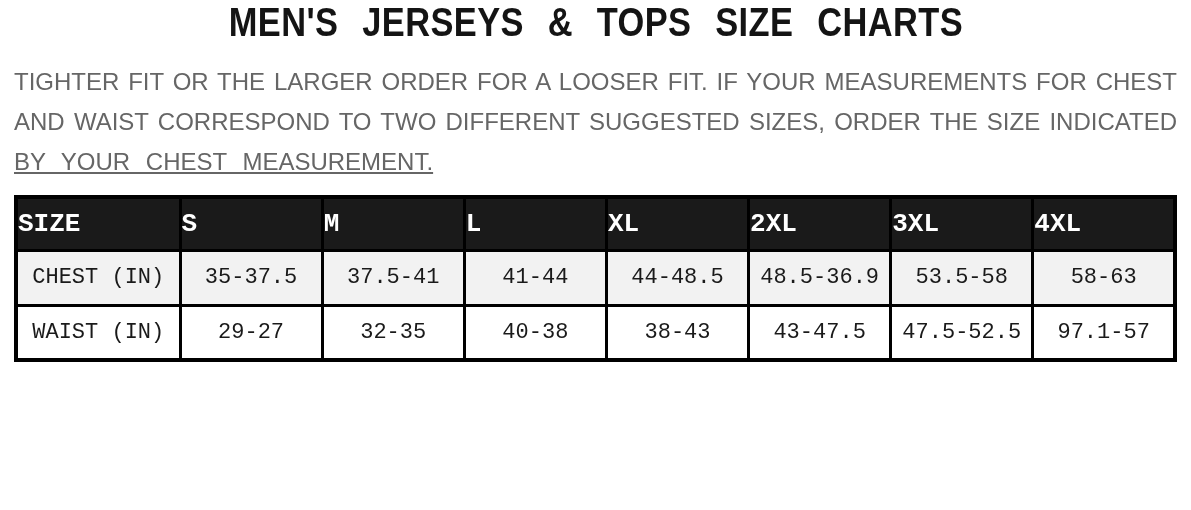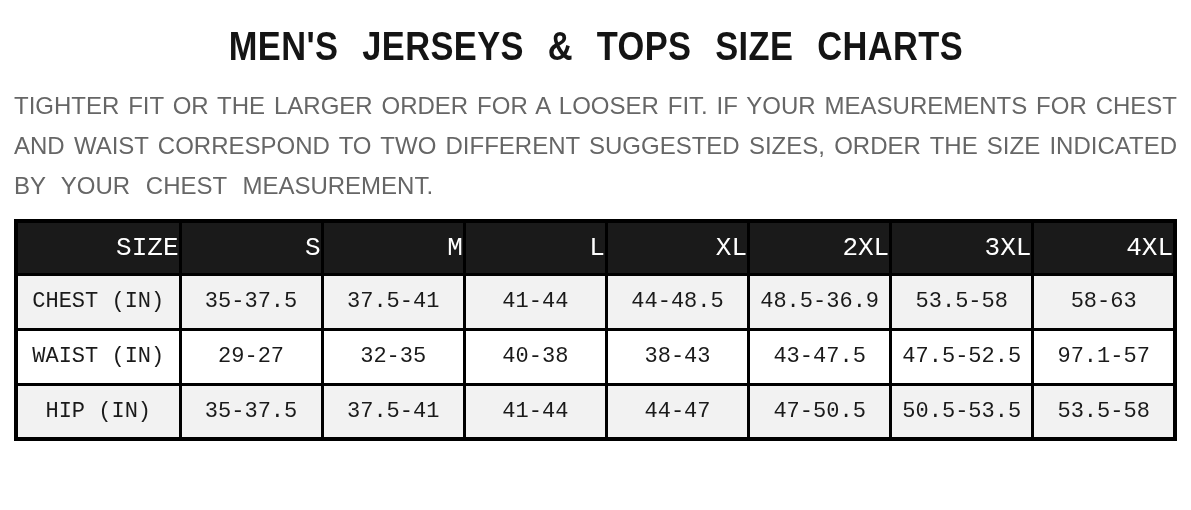--- a/index.html
+++ b/index.html
@@ -5,21 +5,20 @@
   * { box-sizing: border-box; }
   html, body {
     margin: 0; padding: 0;
     width: 1191px; height: 510px;
     background: #ffffff;
     font-family: "Liberation Sans", sans-serif;
     overflow: hidden;
   }
   .title-wrap {
     text-align: center;
-    margin-top: 24px;
     height: 48px;
   }
   .title {
     display: inline-block;
     margin: 0;
     font-size: 40px;
     font-weight: 700;
     color: #141414;
     letter-spacing: 0.5px;
     word-spacing: 16px;
@@ -35,37 +34,38 @@
     line-height: 40px;
   }
   .intro-line {
     text-align: justify;
     text-align-last: justify;
   }
   .intro-line.last {
     text-align: left;
     text-align-last: left;
     word-spacing: 9px;
+    text-decoration: underline;
   }
   table.size-chart {
     border-collapse: collapse;
     table-layout: fixed;
     width: 1163px;
     margin: 13px 0 0 14px;
     font-family: "Liberation Mono", "DejaVu Sans Mono", monospace;
     border: 4px solid #000000;
   }
   .size-chart th {
     background: #1a1a1a;
     color: #ffffff;
-    font-weight: normal;
+    font-weight: bold;
     font-size: 26px;
     height: 53px;
     border: 3px solid #000000;
-    text-align: right;
+    text-align: left;
     padding: 0;
   }
   .size-chart td {
     border: 3px solid #000000;
     font-size: 22px;
     color: #1a1a1a;
     text-align: center;
     height: 55px;
     padding: 0;
     background: #ffffff;
@@ -122,24 +122,14 @@
     <tr>
       <td>WAIST (IN)</td>
       <td>29-27</td>
       <td>32-35</td>
       <td>40-38</td>
       <td>38-43</td>
       <td>43-47.5</td>
       <td>47.5-52.5</td>
       <td>97.1-57</td>
     </tr>
-    <tr class="row-alt">
-      <td>HIP (IN)</td>
-      <td>35-37.5</td>
-      <td>37.5-41</td>
-      <td>41-44</td>
-      <td>44-47</td>
-      <td>47-50.5</td>
-      <td>50.5-53.5</td>
-      <td>53.5-58</td>
-    </tr>
   </tbody>
 </table>
 
 </body></html>

